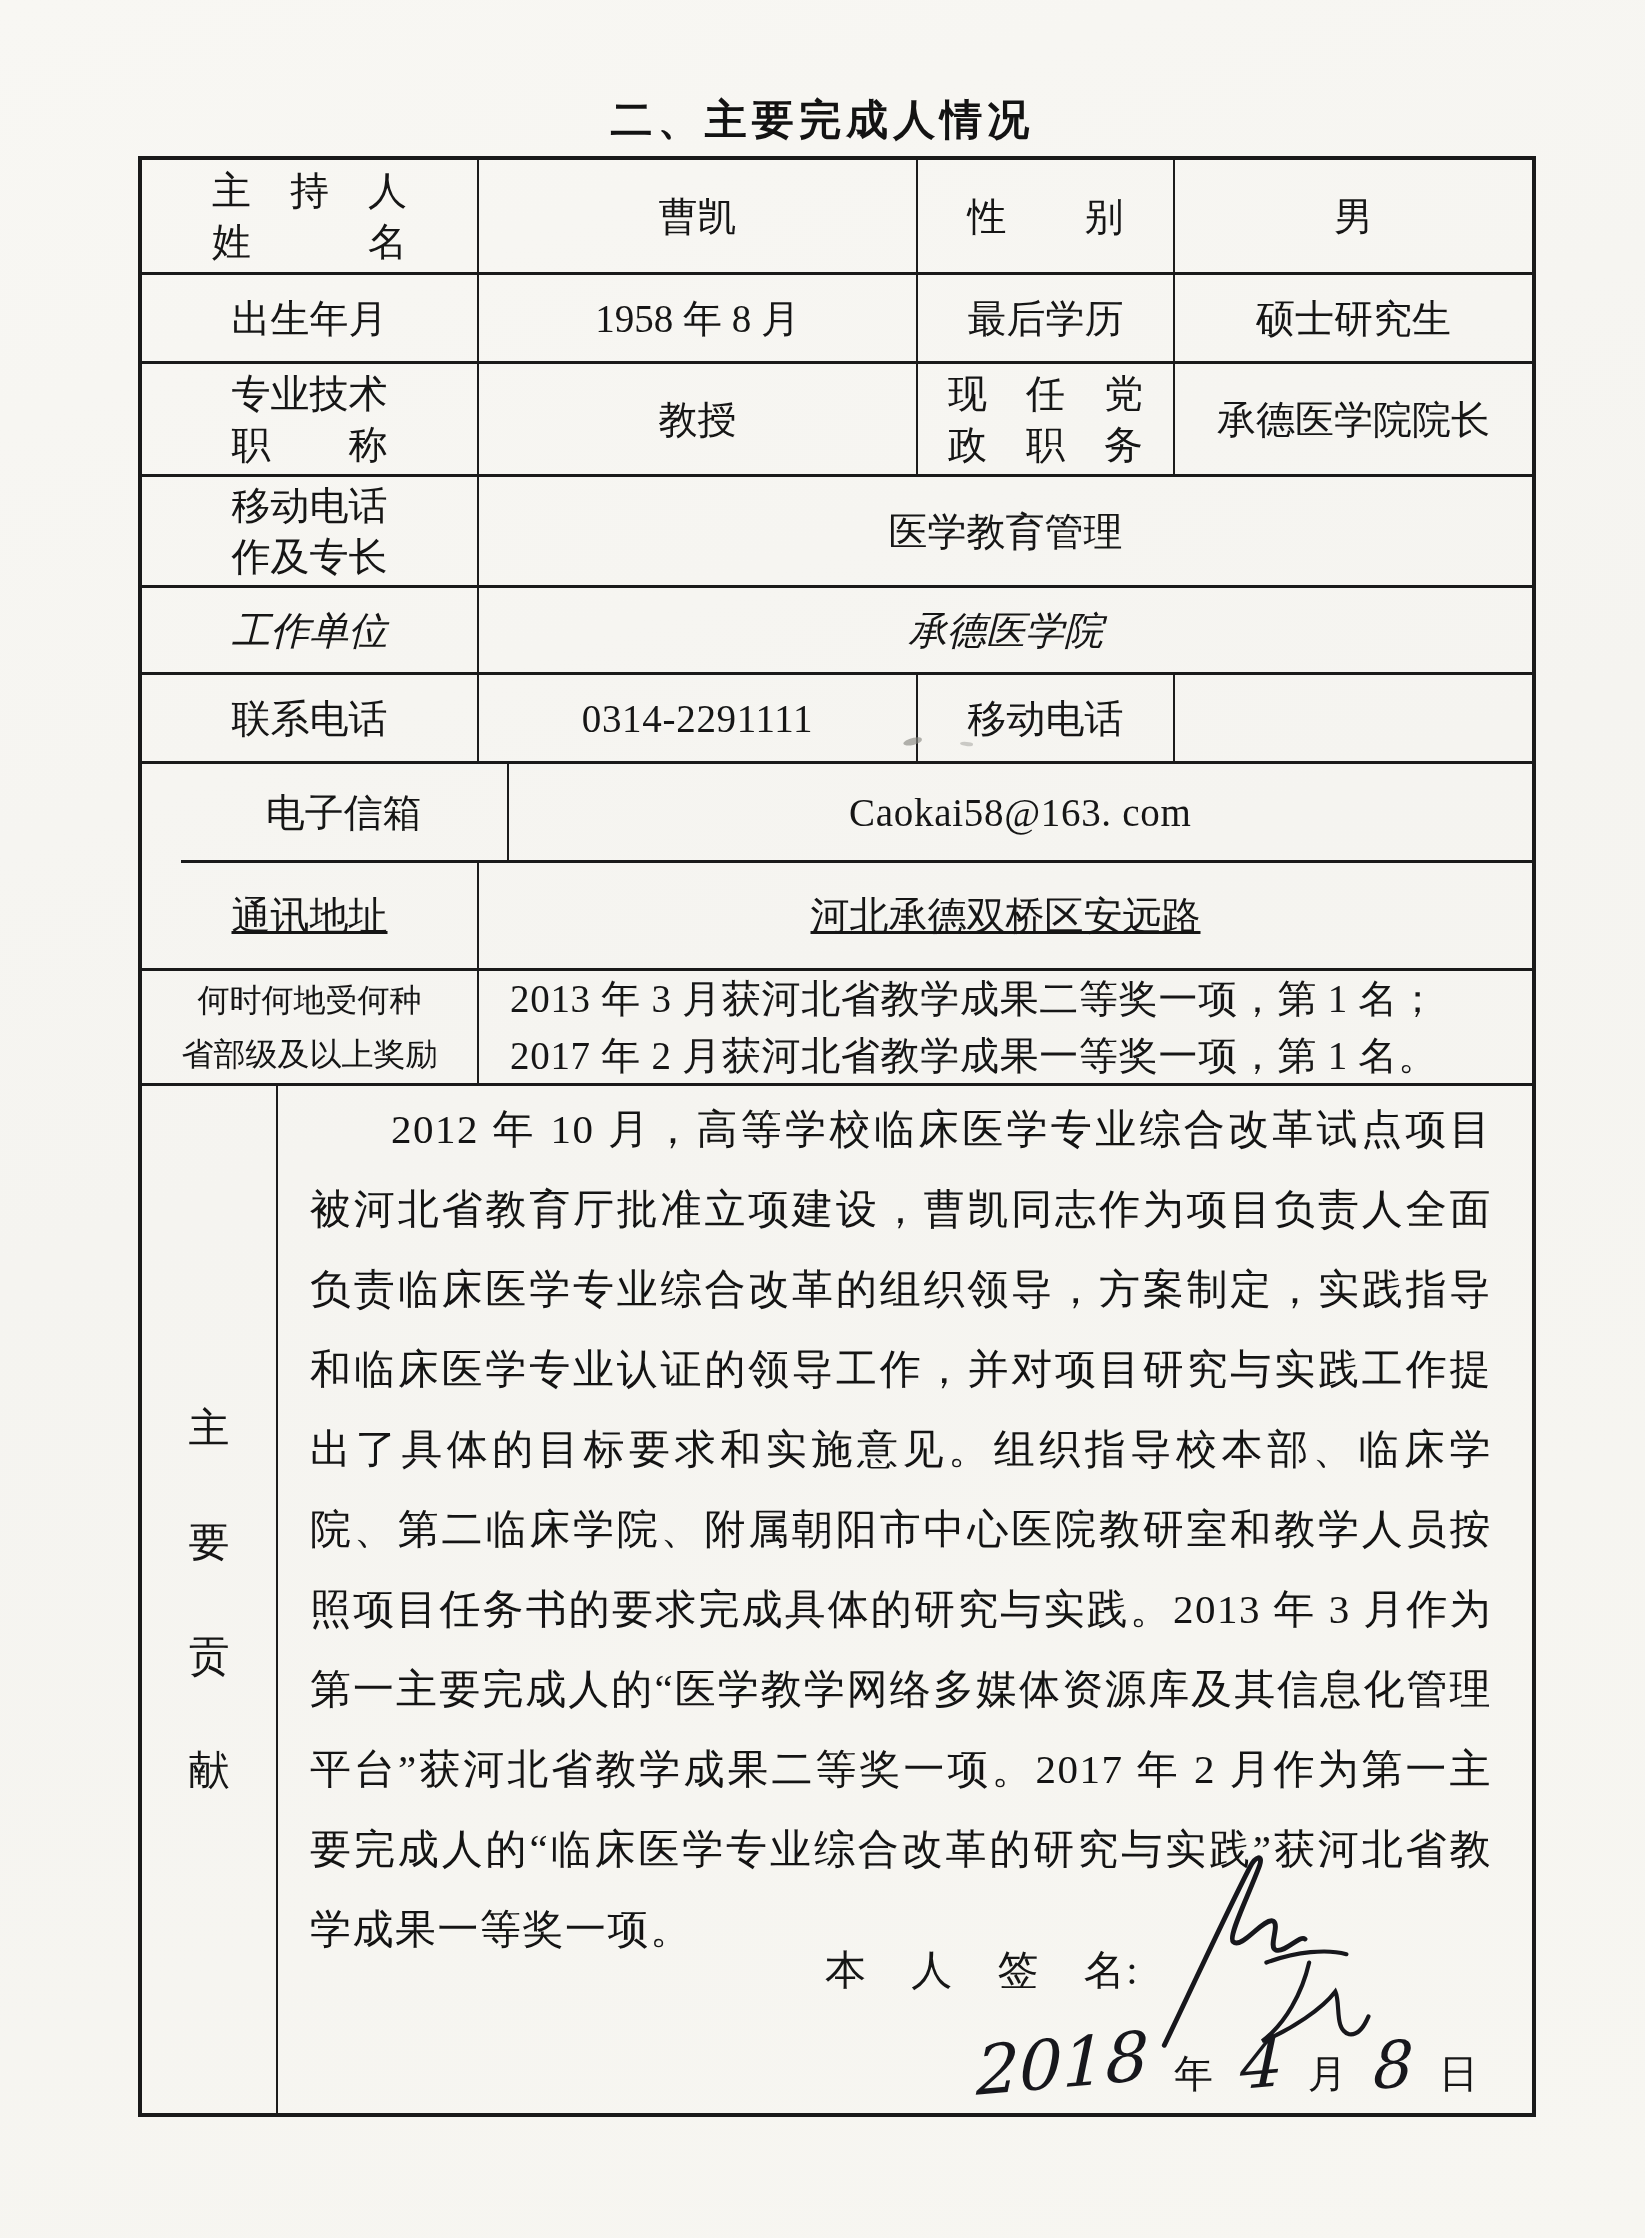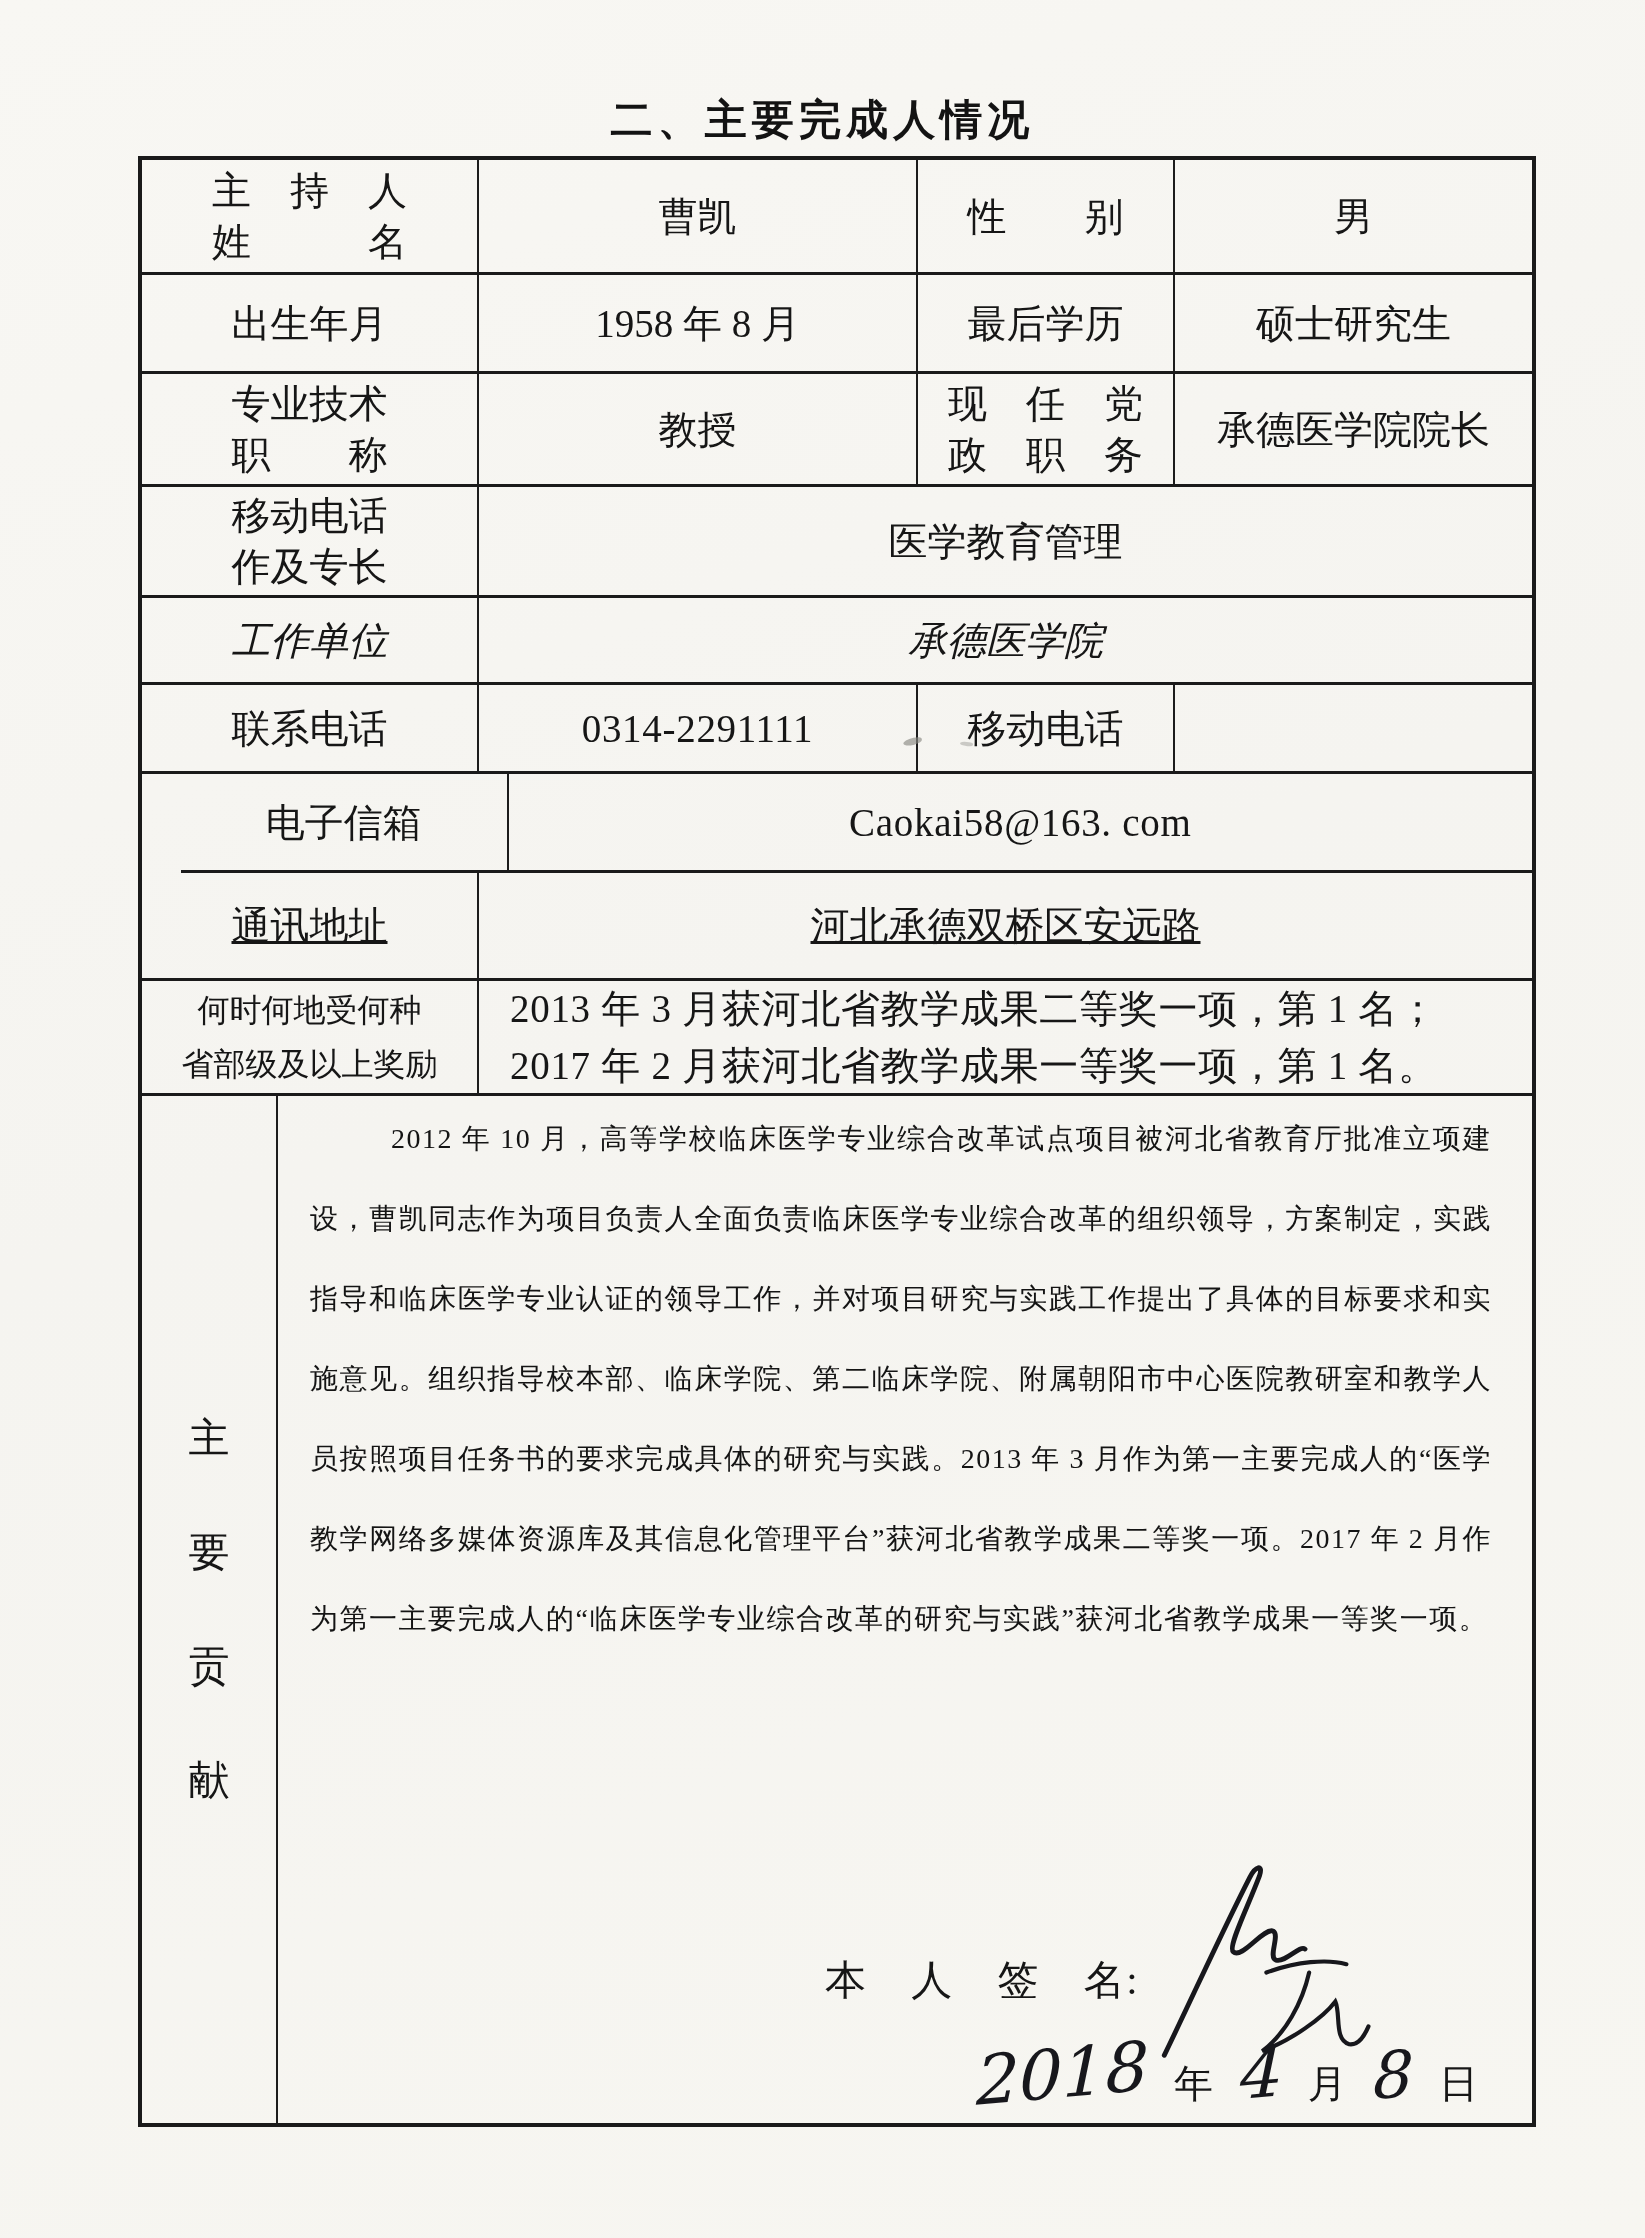--- a/index.html
+++ b/index.html
@@ -23,30 +23,30 @@
   .cell {
     border-right:2.9px solid #1c1c1c; border-bottom:3.6px solid #1a1a1a;
     display:flex; flex-direction:column; align-items:center; justify-content:center;
     text-align:center; overflow:hidden;
   }
   .cell.last { border-right:none; }
   .row.lastrow .cell { border-bottom:none; }
   .c1 { width:337px; } .c2 { width:439px; } .c3 { width:257px; } .c4 { width:357px; }
   .span3 { width:1053px; }
   .mlabel { width:136px; } .mcontent { width:1253px; position:relative; align-items:stretch; justify-content:flex-start; text-align:left; }
-  .r1 { height:115px; } .r2 { height:99px; } .r3 { height:113px; } .r4 { height:111px; }
+  .r1 { height:115px; } .r2 { height:89px; } .r3 { height:113px; } .r4 { height:111px; }
   .r5 { height:87px;font-style:italic; } .r6 { height:89px; } .r7 { height:99px;padding-left:39px; } .r8 { height:108px;text-decoration:underline; }
   .r9 { height:115px; } .r10 { height:1027px; }
   .label, .value { font-size:39px; white-space:pre; line-height:51px; }
   .value.latin { letter-spacing:0.7px; }
   .small-label { font-size:32px; line-height:54px; white-space:pre; }
   .award-text { align-items:flex-start; padding-left:19px; }
   .award-text div { font-size:39px; line-height:57px; white-space:pre; letter-spacing:0.7px;margin-left:12px; }
   .para {
-    padding:2.9px 39px 0 32px; font-size:28px; line-height:80px;
+    padding:2.9px 39px 0 32px; font-size:41px; line-height:80px;
     text-indent:81px; text-align:justify; letter-spacing:1.5px; color:#141414;
   }
   .vlabel { display:flex; flex-direction:column; align-items:center; justify-content:center; gap:73px; }
   .vlabel span { font-size:41px; line-height:41px; }
   .sign-label {
     position:absolute; left:547px; top:857px; font-size:41px;
     white-space:pre; word-spacing:32px; letter-spacing:1.5px;
   }
   .signature { position:absolute; left:820px; top:762px; }
   .date-row {

